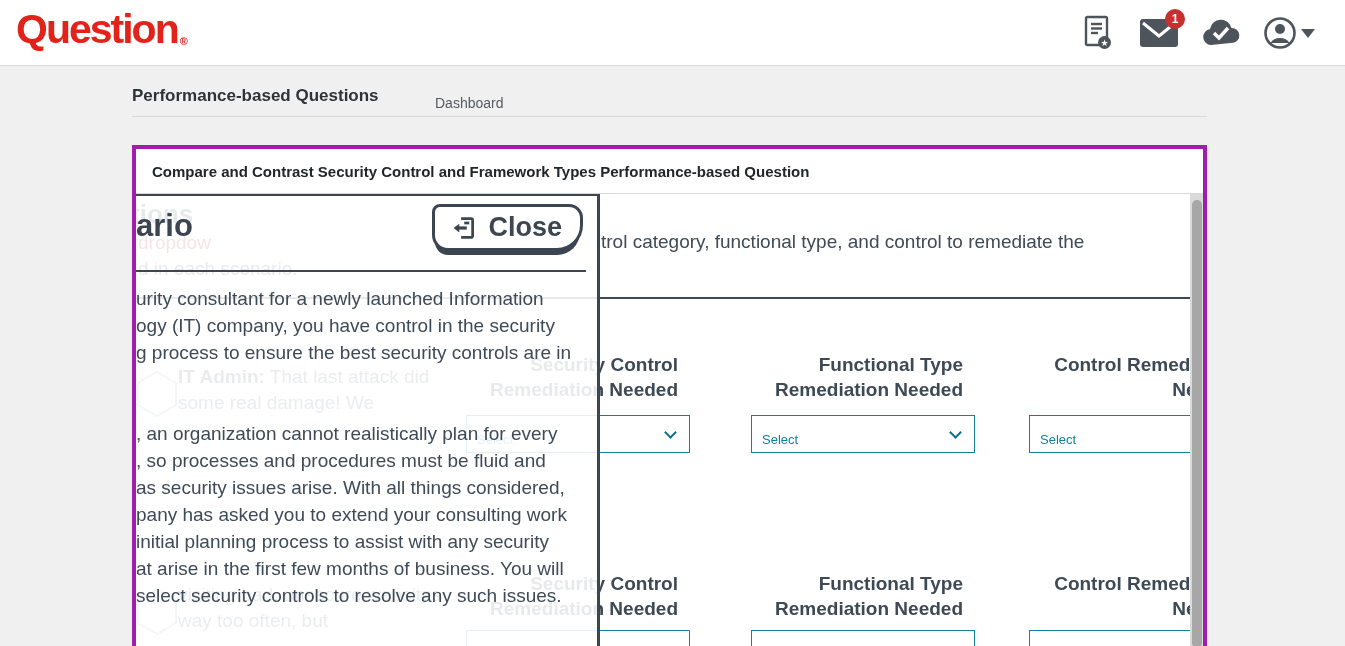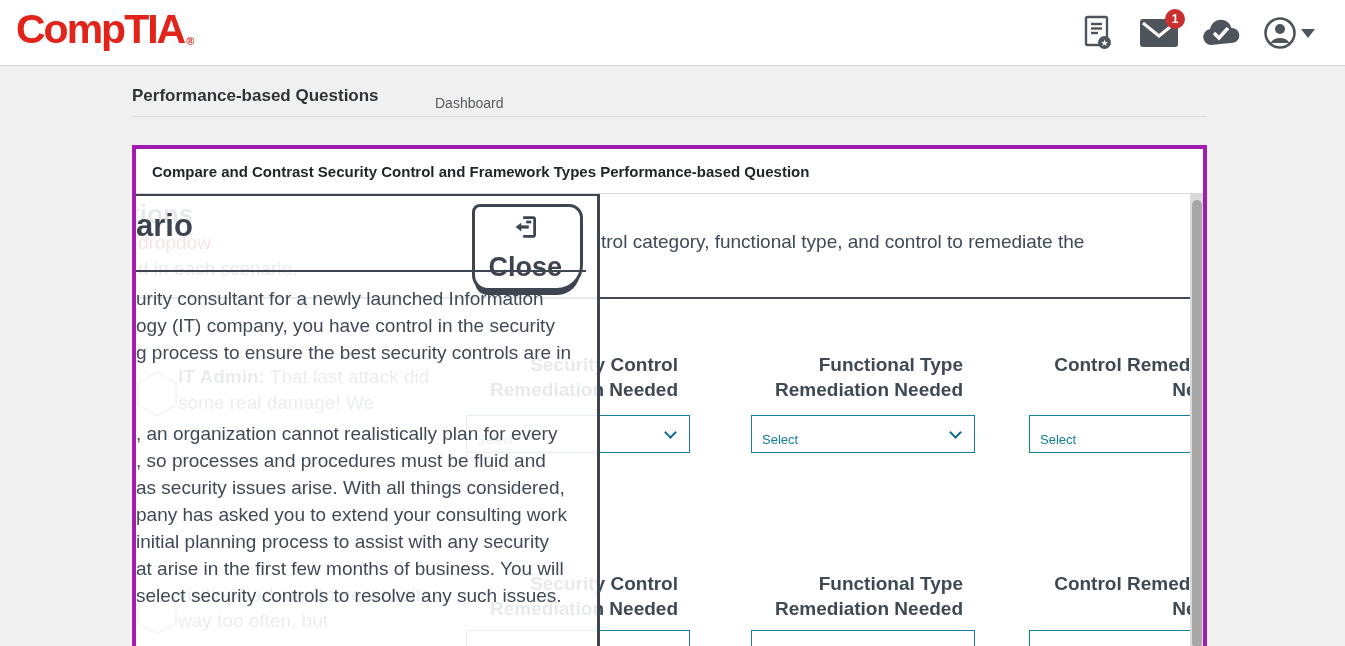--- a/index.html
+++ b/index.html
@@ -40,38 +40,38 @@
   .hex-avatar { position:absolute; }
 
   .col-label { position:absolute; width:212px; font-size:19px; line-height:25px; font-weight:bold; color:#3d4954;text-align:right; }
   .sel { position:absolute; width:224px; height:38px; border:1.5px solid #15809e; background:#fff; cursor:pointer; }
   .sel .sel-txt { position:absolute; left:10px; top:16px; font-size:13px; color:#0f7f9d; }
   .sel .chev { position:absolute; right:14px; top:12px; width:9px; height:9px; border-right:2.5px solid #0d6e8c; border-bottom:2.5px solid #0d6e8c; transform:rotate(45deg); }
 
   
   .modal { position:absolute; left:-2px; top:0; width:466px; height:458px; z-index:2; background:rgba(255,255,255,0.88); border-top:2px solid #3d4551; border-right:3px solid #3d4551; }
   .modal-heading { position:absolute; left:2px; top:12px; font-size:31px; font-weight:bold; color:#3b4450; }
-  .close-btn { position:absolute; right:14px; top:8px; display:flex; align-items:center; gap:10px; padding:5px 18px 5px 13px; background:#ffffff; border:3px solid #3d4551; border-radius:8px 14px 26px 16px; box-shadow:0 7px 0 -3px #3d4551; cursor:pointer;flex-direction:column; }
+  .close-btn { position:absolute; right:14px; top:8px; display:flex; align-items:center; gap:10px; padding:5px 18px 5px 13px; background:#ffffff; border:3px solid #3d4551; border-radius:8px 14px 26px 16px; box-shadow:0 7px 0 -3px #3d4551; cursor:pointer; }
   .close-btn span { font-size:27px; font-weight:bold; color:#3d4551; }
   .modal-separator { position:absolute; left:0; top:74px; width:452px; height:2px; background:#3d4551; }
   .scen-p { position:absolute; left:2px; font-size:19px; line-height:27px; color:#3e4a57; white-space:nowrap; }
   .scen-p1 { top:89px; }
   .scen-p2 { top:224px; }
 
   
   .vscroll { position:absolute; right:0; top:0; width:13px; height:454px; background:#dadada; z-index:3; }
   .vscroll .thumb { position:absolute; left:1.5px; top:6px; width:10px; height:448px; border-radius:5px; background:#a7a7a7; cursor:pointer; }
 </style>
 </head>
 <body>
 
 <div class="stage">
 
   <div class="appbar">
-    <div class="logo"><span>CompTIA</span><span class="reg">®</span></div>
+    <div class="logo"><span>Question</span><span class="reg">®</span></div>
     <div class="appbar-icons">
       <div class="icon-btn">
         <svg width="30" height="36" viewBox="0 0 30 36" fill="none" stroke="#4e545b" stroke-width="2.4">
           <rect x="4" y="2" width="21" height="28" rx="1.5"></rect>
           <line x1="9" y1="9" x2="20" y2="9"></line>
             <line x1="9" y1="13.5" x2="20" y2="13.5"></line>
             <line x1="9" y1="18" x2="16" y2="18"></line>
           <circle cx="22.5" cy="27.5" r="6.5" fill="#4e545b" stroke="none"></circle>
           <text x="22.5" y="31" text-anchor="middle" font-size="9" fill="#ffffff" stroke="none">★</text>
         </svg>

